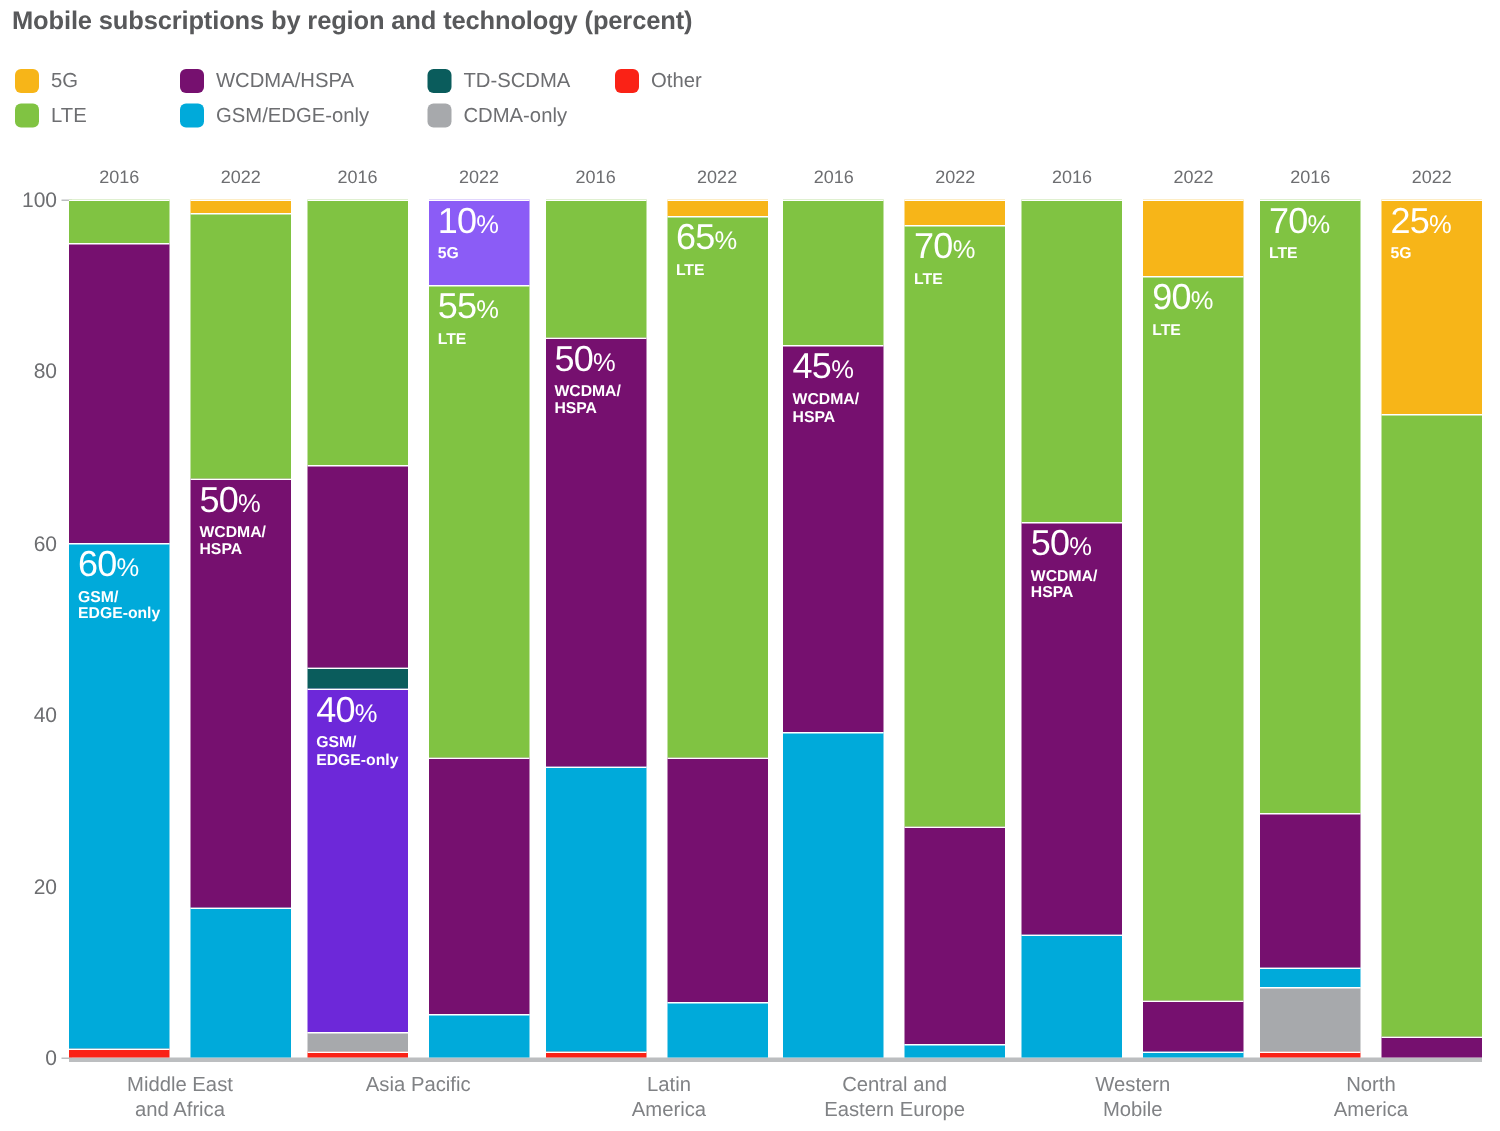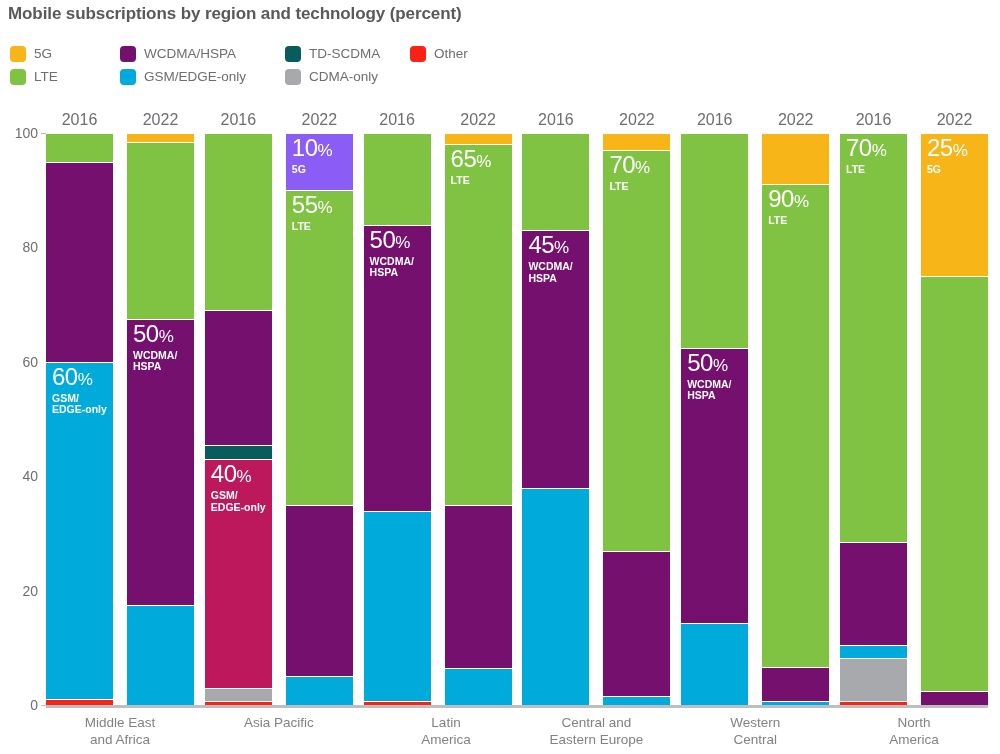--- a/index.html
+++ b/index.html
@@ -76,21 +76,21 @@
     top: 714px;
     text-align: center;
     font-size: 13.5px;
     line-height: 17px;
     color: #808285;
     white-space: pre-line;
   }
   .series-label {
     position: absolute;
     text-align: center;
-    font-size: 16px;
+    font-size: 12px;
     color: #6d6e71;
   }
 
   .bar { position: absolute; }
   .seg {
     position: absolute;
     left: 0; right: 0;
     border-top: 1px solid #ffffff;
     overflow: hidden;
   }
@@ -190,21 +190,21 @@
         </div>
         <div class="seg" style="top: 8.58px; height: 177.32px; background: rgb(128, 195, 66);"></div>
         <div class="seg" style="top: 0px; height: 8.58px; background: rgb(247, 181, 24);"></div>
       </div>
       <div class="group-label" style="left: 46px; width: 148px;">Middle East
 and Africa</div>
       <div class="series-label" style="left: 204.8px; width: 67px; top: 111px;">2016</div>
       <div class="bar" style="left: 204.8px; width: 67px; top: 133px; height: 572px;">
         <div class="seg" style="top: 567.996px; height: 4.004px; background: rgb(250, 34, 22);"></div>
         <div class="seg" style="top: 554.84px; height: 13.156px; background: rgb(167, 169, 172);"></div>
-        <div class="seg" style="top: 326.04px; height: 228.8px; background: #be185d;">
+        <div class="seg" style="top: 326.04px; height: 228.8px; background: #6d28d9;">
           <div class="seg-annot">
             <span class="annot-value">40<span class="pct">%</span></span>
             <span class="annot-name">GSM/
 EDGE-only</span>
           </div>
         </div>
         <div class="seg" style="top: 311.74px; height: 14.3px; background: rgb(10, 92, 92);"></div>
         <div class="seg" style="top: 177.32px; height: 134.42px; background: rgb(118, 16, 111);"></div>
         <div class="seg" style="top: 0px; height: 177.32px; background: rgb(128, 195, 66);"></div>
       </div>
@@ -297,21 +297,21 @@
         <div class="seg" style="top: 533.676px; height: 34.32px; background: rgb(118, 16, 111);"></div>
         <div class="seg" style="top: 51.48px; height: 482.196px; background: rgb(128, 195, 66); padding-left: 42px;">
           <div class="seg-annot">
             <span class="annot-value">90<span class="pct">%</span></span>
             <span class="annot-name">LTE</span>
           </div>
         </div>
         <div class="seg" style="top: 0px; height: 51.48px; background: rgb(247, 181, 24);"></div>
       </div>
       <div class="group-label" style="left: 681.2px; width: 148px;">Western
-Central</div>
+Mobile</div>
       <div class="series-label" style="left: 840px; width: 67px; top: 111px;">2016</div>
       <div class="bar" style="left: 840px; width: 67px; top: 133px; height: 572px;">
         <div class="seg" style="top: 567.996px; height: 4.004px; background: rgb(250, 34, 22);"></div>
         <div class="seg" style="top: 525.096px; height: 42.9px; background: rgb(167, 169, 172);"></div>
         <div class="seg" style="top: 511.94px; height: 13.156px; background: rgb(0, 170, 218);"></div>
         <div class="seg" style="top: 408.98px; height: 102.96px; background: rgb(118, 16, 111);"></div>
         <div class="seg" style="top: 0px; height: 408.98px; background: rgb(128, 195, 66);">
           <div class="seg-annot">
             <span class="annot-value">70<span class="pct">%</span></span>
             <span class="annot-name">LTE</span>

